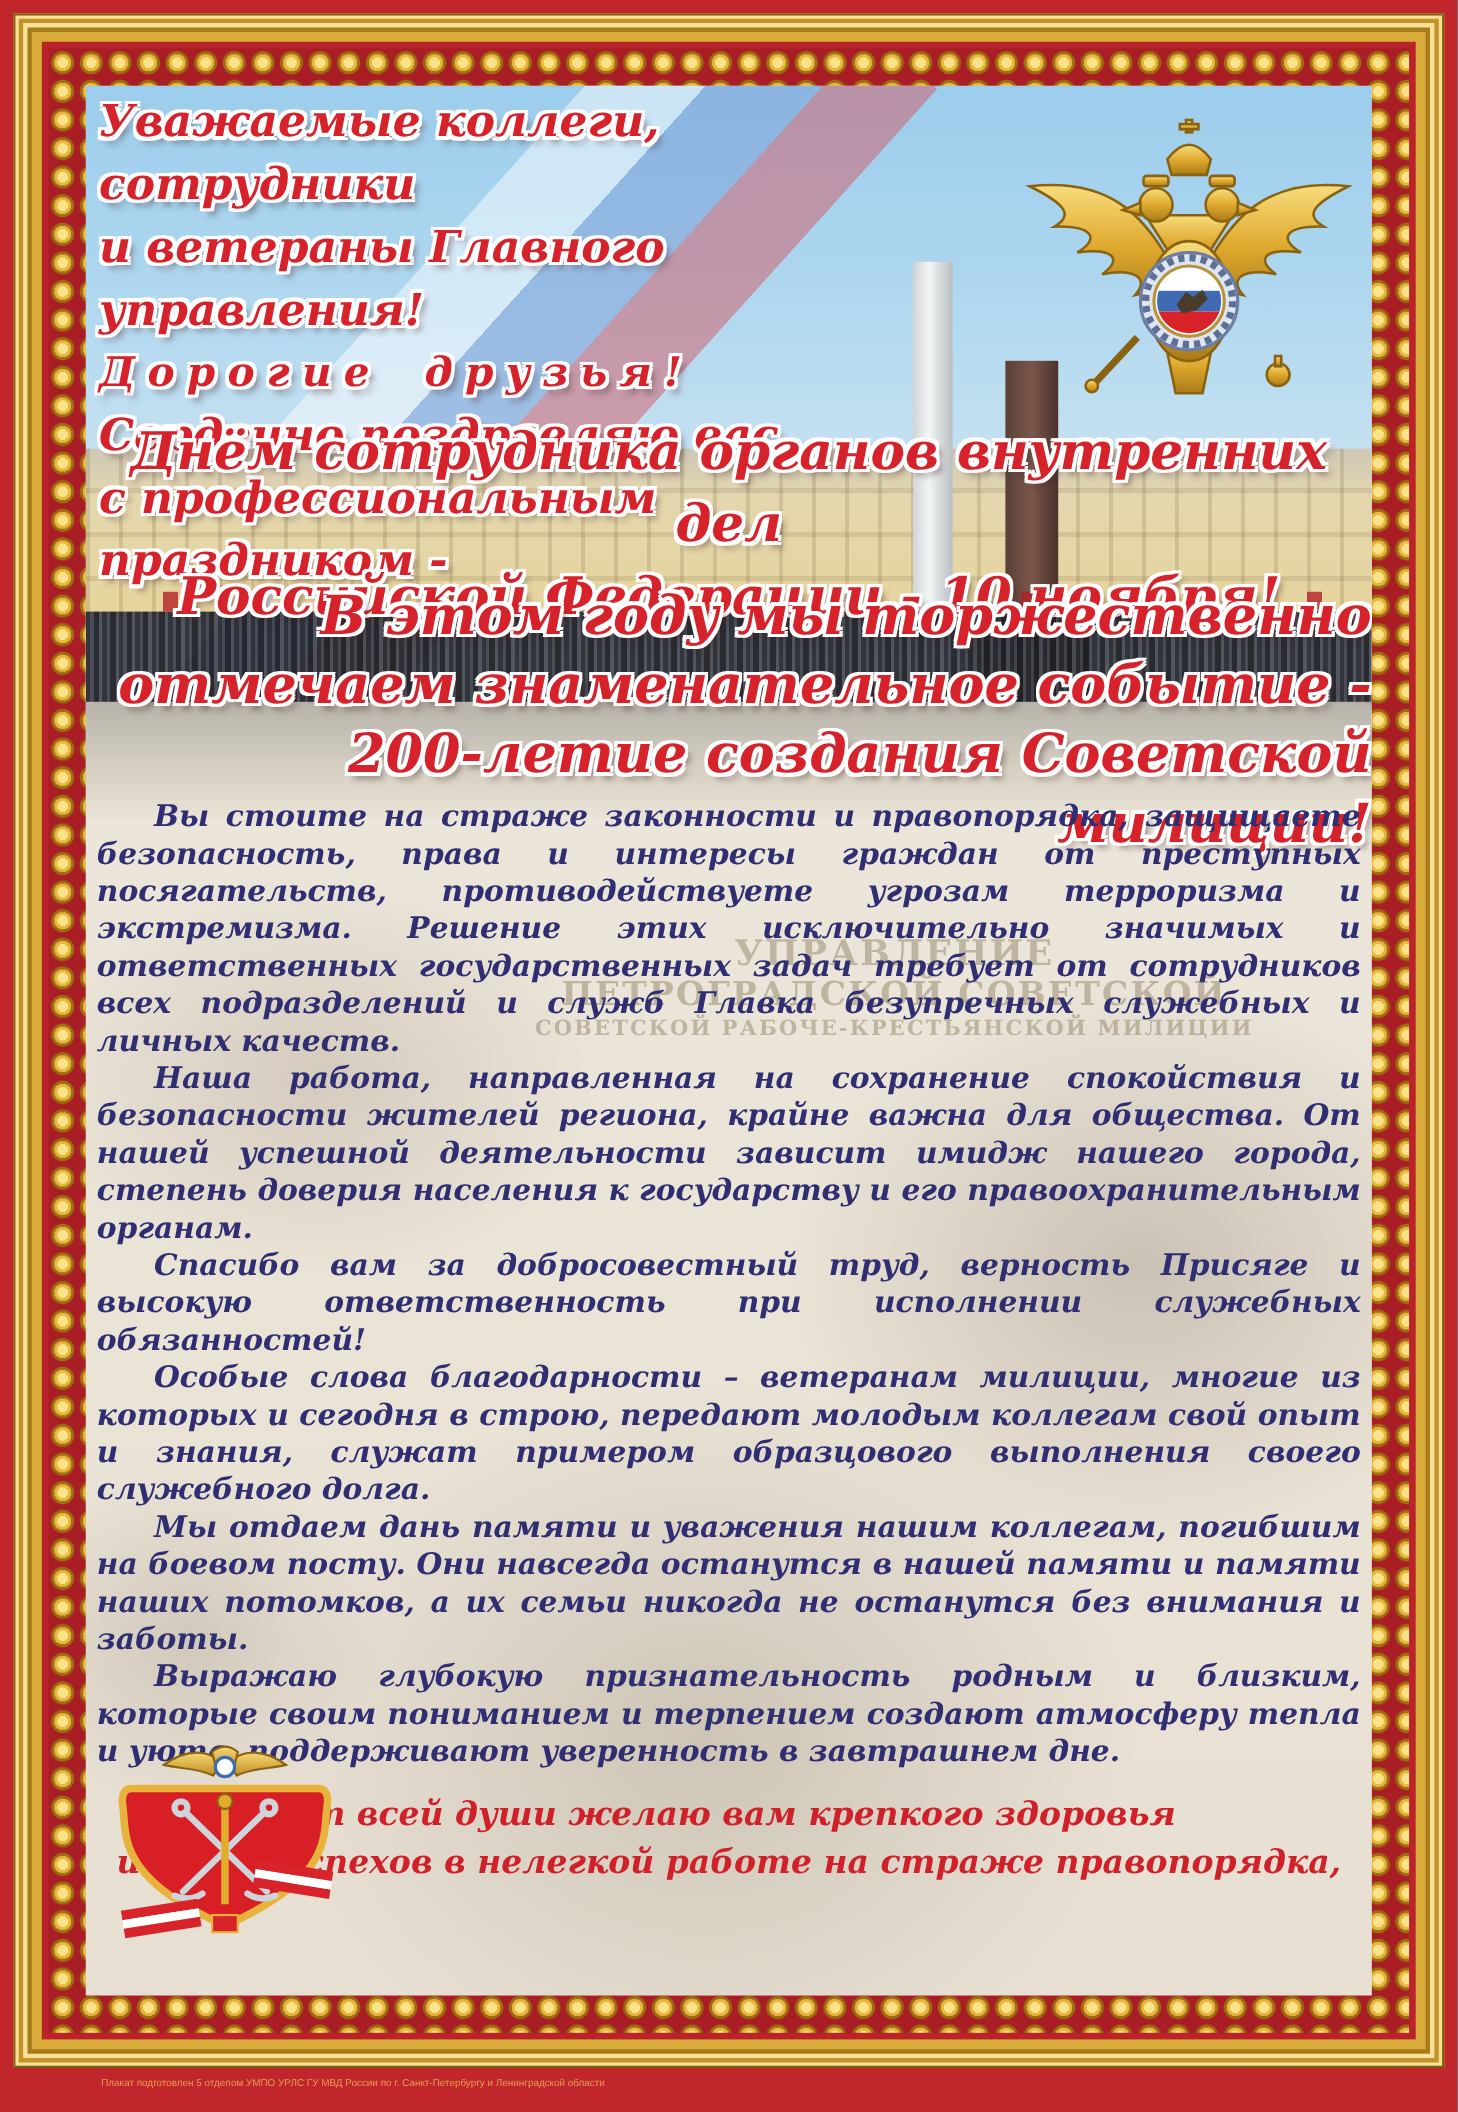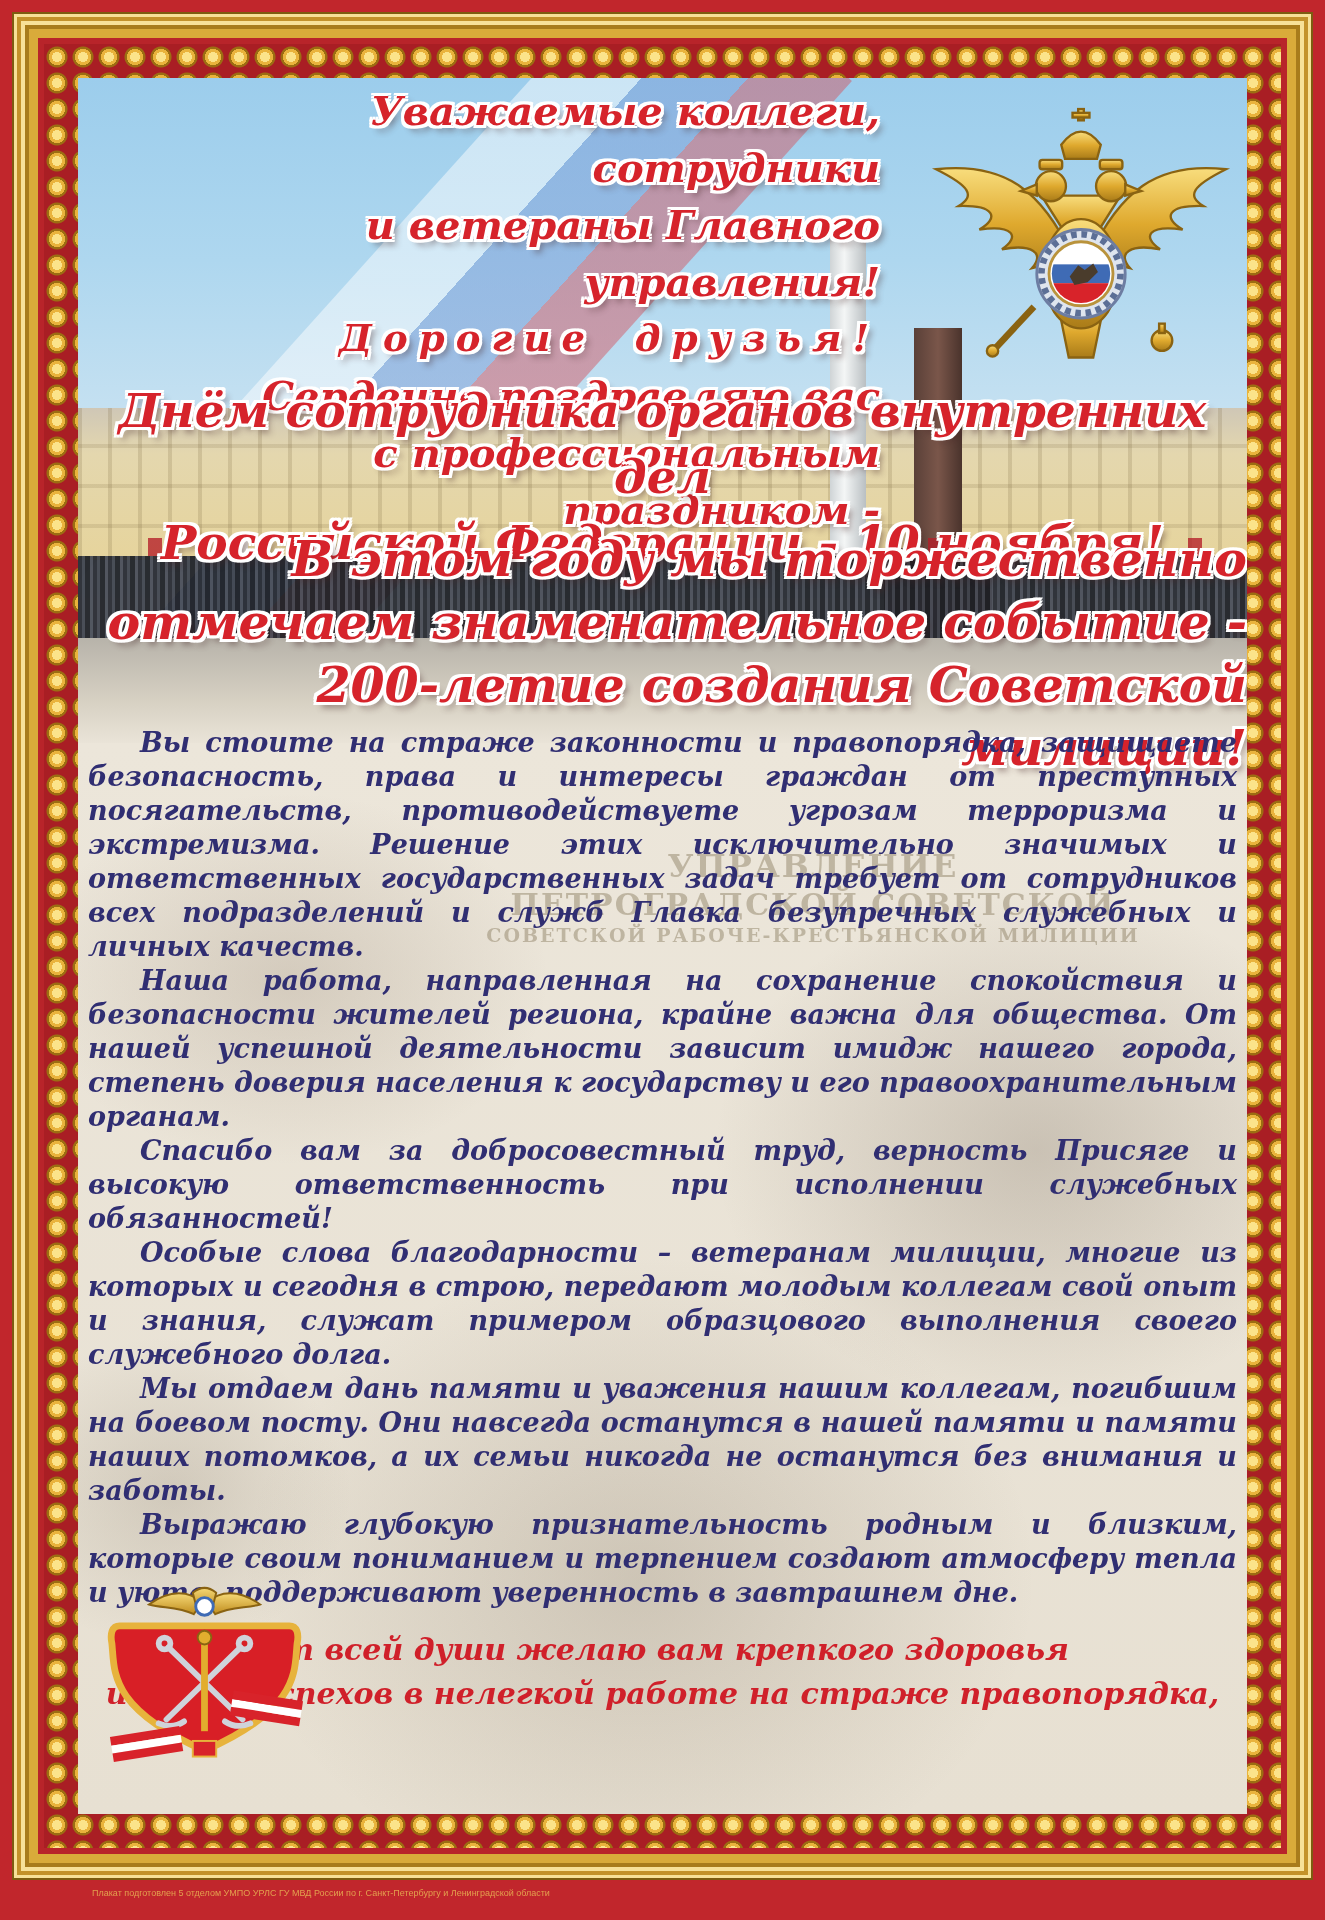--- a/index.html
+++ b/index.html
@@ -47,21 +47,21 @@
         radial-gradient(ellipse 300px 260px at 8% 70%,rgba(100,88,70,.18),rgba(0,0,0,0) 60%),
         linear-gradient(180deg,#ece6da,#e7e0d2);}
   .watermark{position:absolute;top:768px;left:355px;width:760px;z-index:1;text-align:center;
         color:rgba(118,102,72,.38);font-weight:700;line-height:1.25;letter-spacing:2px;}
   .wm1{font-size:32px;} .wm2{font-size:30px;} .wm3{font-size:19px;}
   
   .red-head{color:#d6232b;font-weight:700;font-style:italic;z-index:3;
         text-shadow:-3px -3px 0 #fff,3px -3px 0 #fff,-3px 3px 0 #fff,3px 3px 0 #fff,
                     -3px 0 0 #fff,3px 0 0 #fff,0 -3px 0 #fff,0 3px 0 #fff,
                     5px 6px 6px rgba(70,40,40,.45);}
-  .head-top{position:absolute;top:4px;left:12px;width:790px;text-align:right;
+  .head-top{position:absolute;top:4px;left:12px;width:790px;text-align:left;
         font-size:40px;line-height:57px;}
   .spaced{font-size:37px;letter-spacing:.30em;word-spacing:.4em;}
   .head-main{position:absolute;top:300px;left:0;width:100%;text-align:center;
         font-size:47px;line-height:66px;}
   .head-event{position:absolute;top:450px;left:0;width:100%;text-align:right;
         font-size:49px;line-height:63px;}
   
   .mvd{position:absolute;top:-6px;right:6px;width:320px;height:300px;z-index:3;}
   .spb{position:absolute;left:14px;top:1505px;width:225px;height:195px;z-index:3;}
   

